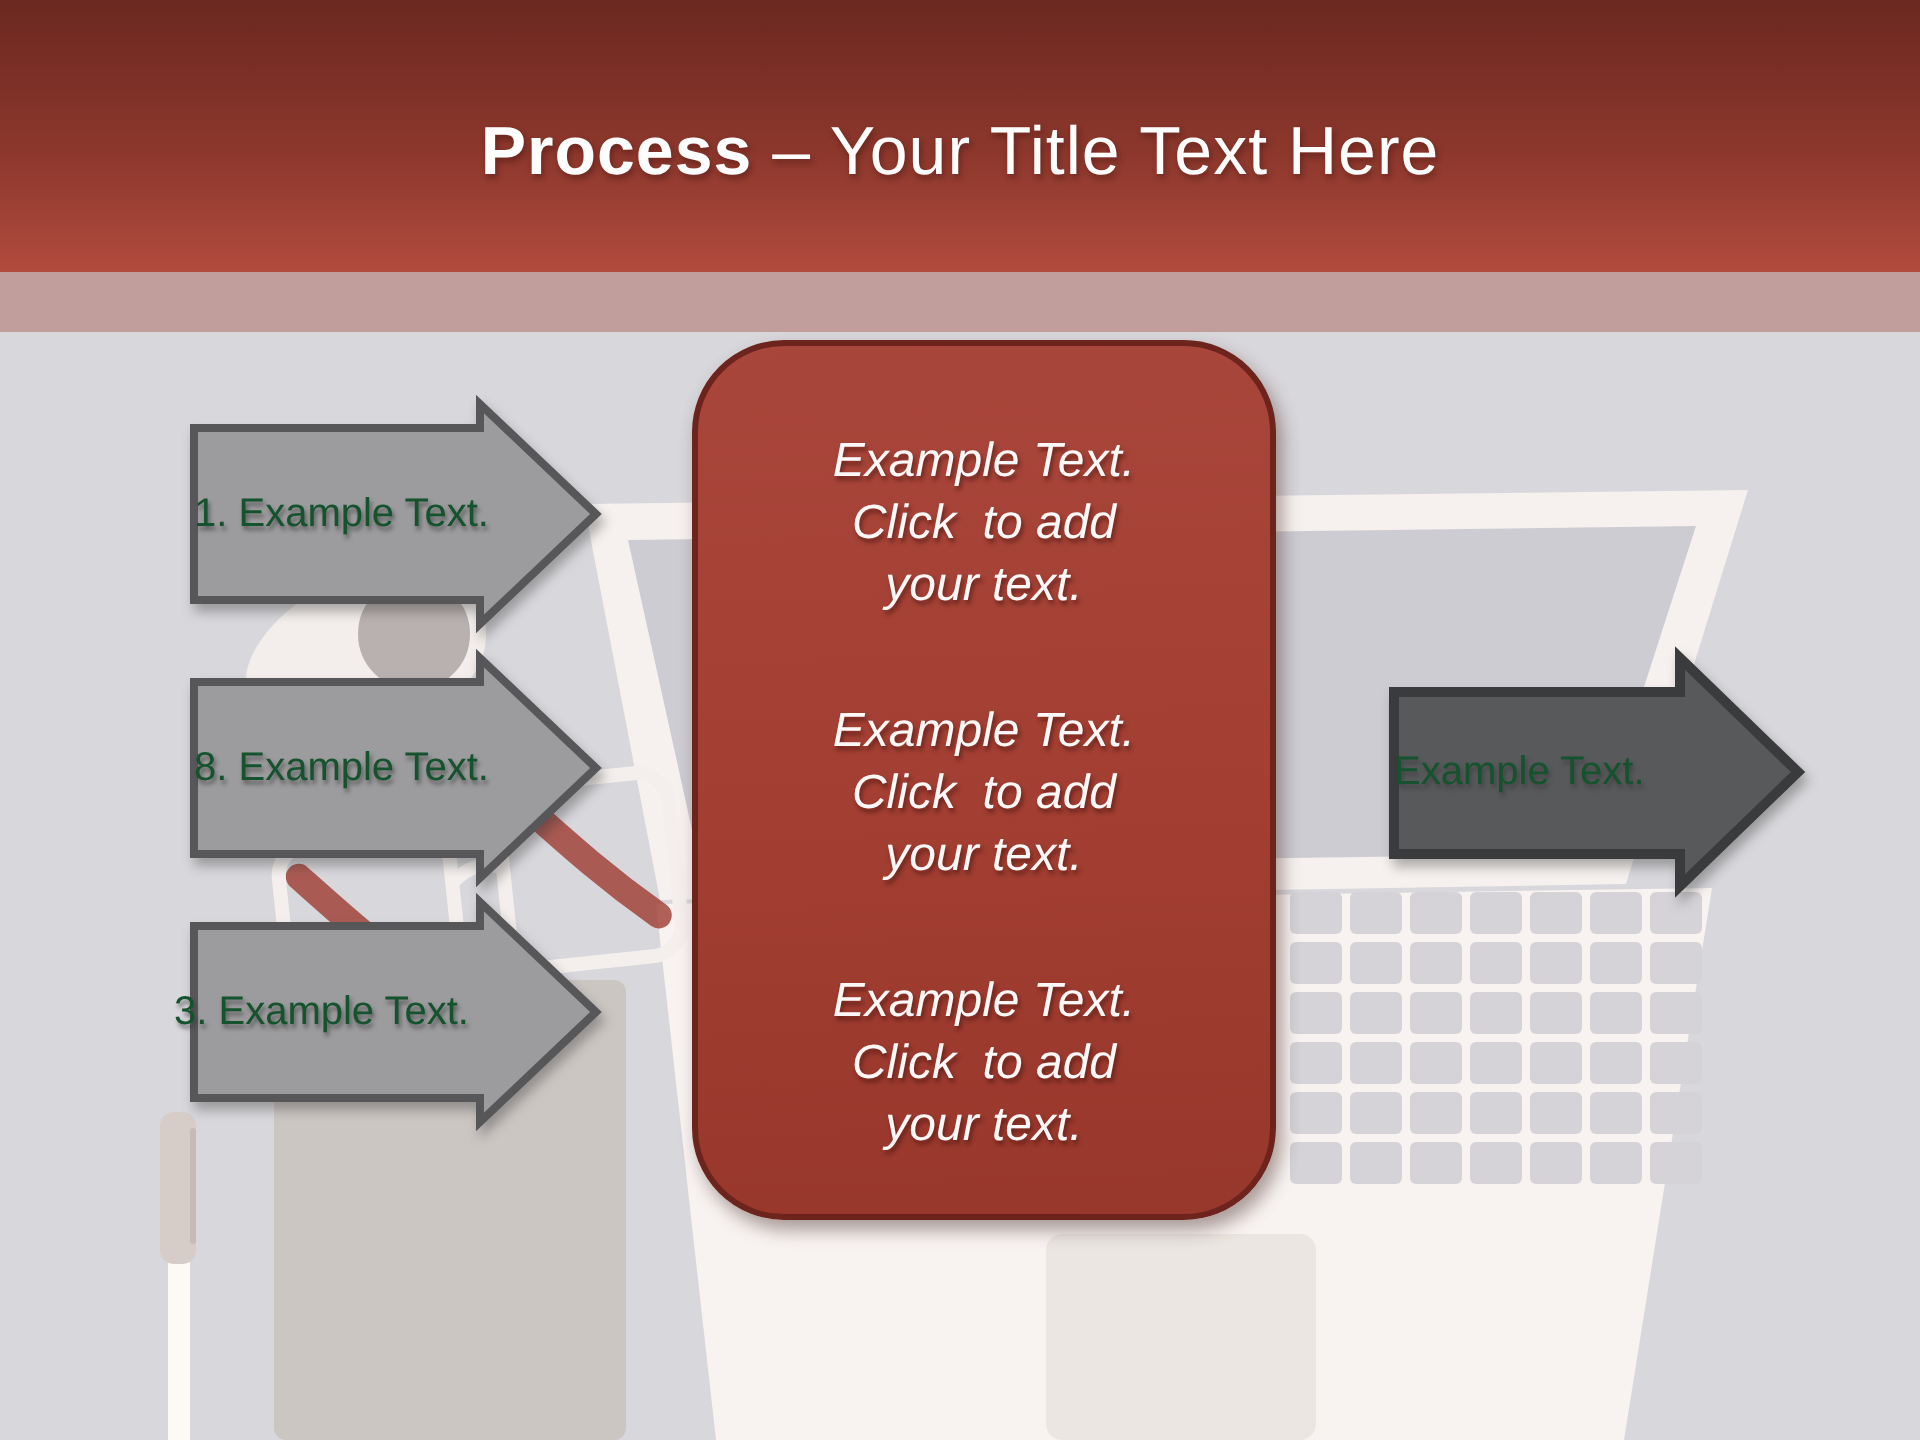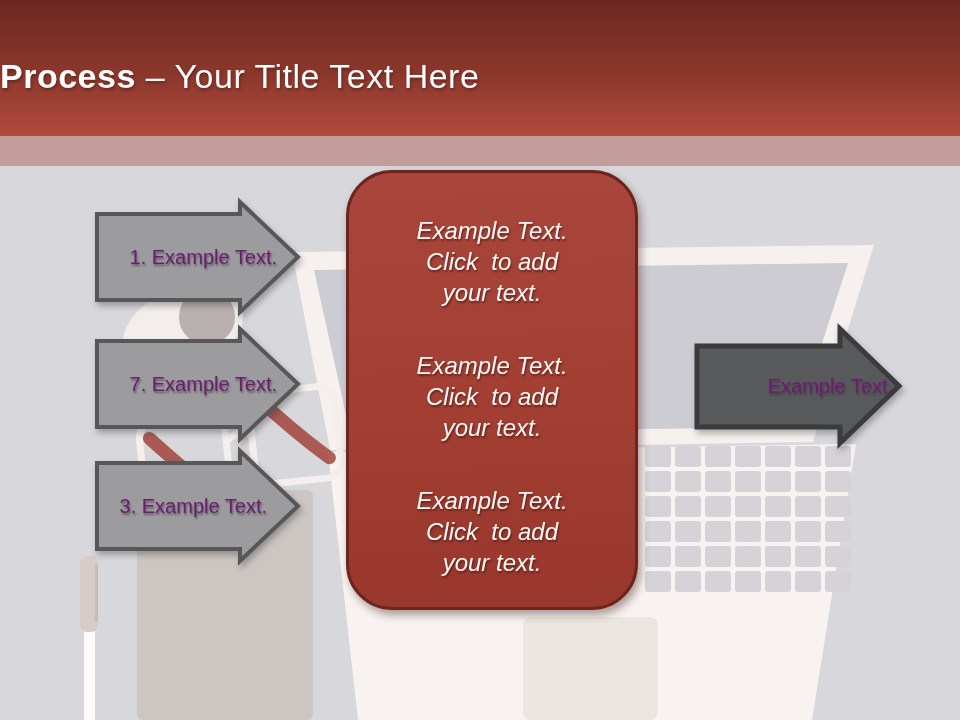--- a/index.html
+++ b/index.html
@@ -12,42 +12,42 @@
   .title-bar{
     position:absolute;left:0;top:0;width:960px;height:136px;
     background:linear-gradient(180deg,#6b2820 0%, #8c372c 55%, #b14b3e 100%);
   }
   .accent-band{
     position:absolute;left:0;top:136px;width:960px;height:30px;
     background:#c19d9b;
   }
   .slide-title{
     position:absolute;left:0;top:52px;width:960px;height:48px;
-    color:#fdfdfd;font-size:34px;line-height:48px;
+    text-align:center;color:#fdfdfd;font-size:34px;line-height:48px;
     text-shadow:1px 2px 3px rgba(60,15,10,.45);
     letter-spacing:.5px;
   }
   .slide-title .b{font-weight:700;}
   .slide-title .r{font-weight:400;white-space:pre;}
   
   .bg-art{position:absolute;left:0;top:0;width:960px;height:720px;}
   .keyboard{
     position:absolute;left:645px;top:446px;width:206px;height:146px;
     display:grid;grid-template-columns:repeat(7,26px);grid-auto-rows:21px;
     column-gap:4px;row-gap:4px;
   }
   .key{background:#d5d3d7;border-radius:3px;}
   
   .shapes{position:absolute;left:0;top:0;width:960px;height:720px;}
   .shapes .step{fill:#9c9c9e;stroke:#57575a;stroke-width:4;}
   .shapes .out{fill:#58595b;stroke:#3a3b3d;stroke-width:5;}
   .shadowed{filter:drop-shadow(2px 4px 3px rgba(40,40,40,.35));}
   .arrow-label{
-    position:absolute;color:#701a75;font-size:20px;line-height:26px;
-    text-align:right;text-shadow:1px 2px 2px rgba(55,55,55,.65);
+    position:absolute;color:#14532d;font-size:20px;line-height:26px;
+    text-align:left;text-shadow:1px 2px 2px rgba(55,55,55,.65);
     white-space:nowrap;
   }
   
   .process-box{
     position:absolute;left:346px;top:170px;width:292px;height:440px;
     box-sizing:border-box;border:3px solid #6c241d;border-radius:46px;
     background:linear-gradient(178deg,#a9463b 0%, #a23e32 55%, #98372c 100%);
     box-shadow:3px 5px 9px rgba(70,45,40,.45);
     padding-top:42px;text-align:center;
   }
@@ -141,21 +141,21 @@
   <div class="slide-title"><span class="b">Process</span><span class="r"> – Your Title Text Here</span></div>
 
   <svg class="shapes shadowed" viewBox="0 0 960 720">
     <polygon class="step" points="97,214 240,214 240,202 298,257 240,312 240,300 97,300"></polygon>
     <polygon class="step" points="97,341 240,341 240,329 298,384 240,439 240,427 97,427"></polygon>
     <polygon class="step" points="97,463 240,463 240,451 298,506 240,561 240,549 97,549"></polygon>
     <polygon class="out" points="697,346 840,346 840,329 899,386 840,443 840,427 697,427"></polygon>
   </svg>
 
   <div class="arrow-label" style="left:97px;top:244px;width:180px;">1. Example Text.</div>
-  <div class="arrow-label" style="left:97px;top:371px;width:180px;">7. Example Text.</div>
+  <div class="arrow-label" style="left:97px;top:371px;width:180px;">8. Example Text.</div>
   <div class="arrow-label" style="left:87px;top:493px;width:180px;">3. Example Text.</div>
   <div class="arrow-label" style="left:697px;top:373px;width:196px;">Example Text.</div>
 
   <div class="process-box">
     <p>
       <span class="box-line">Example Text.</span>
       <span class="box-line">Click  to add</span>
       <span class="box-line">your text.</span>
     </p>
     <p>

